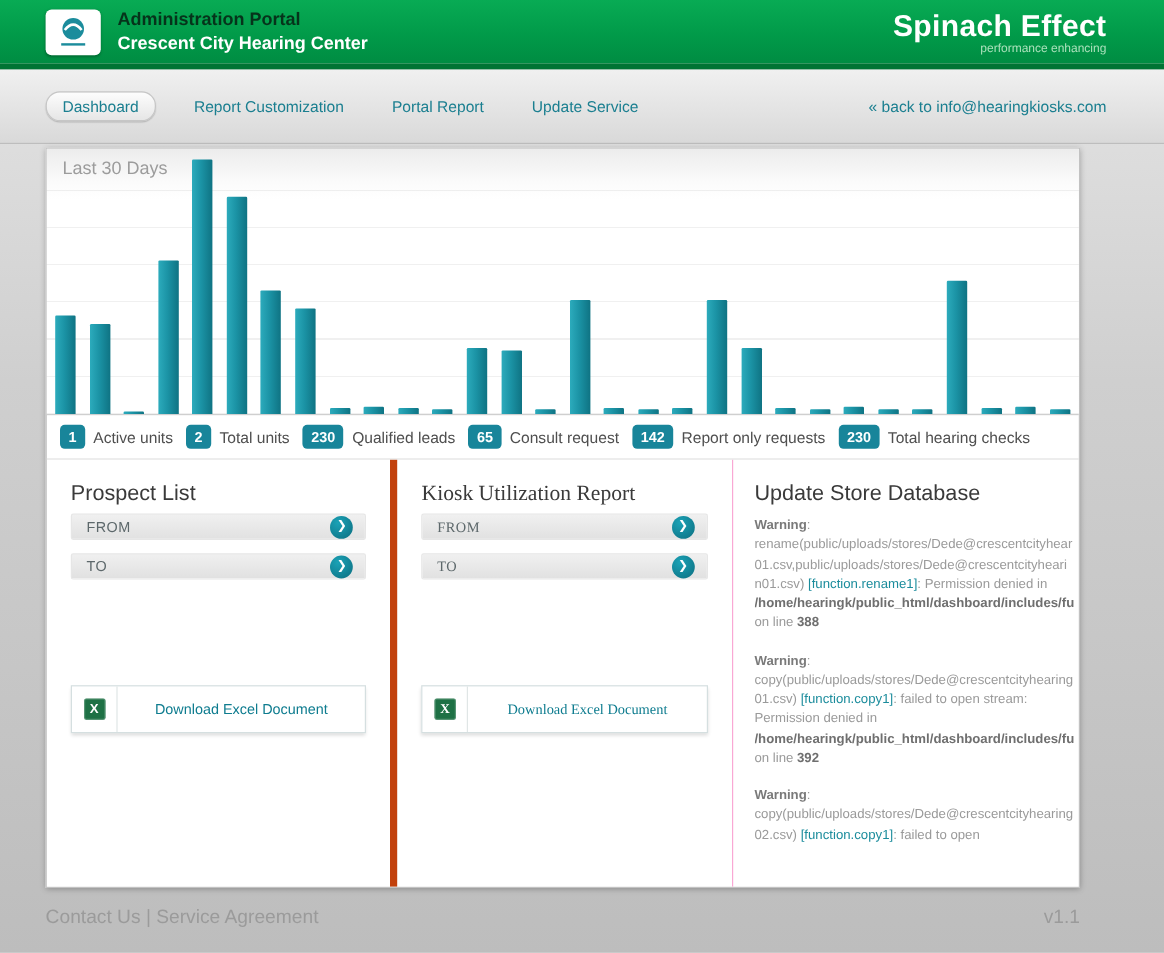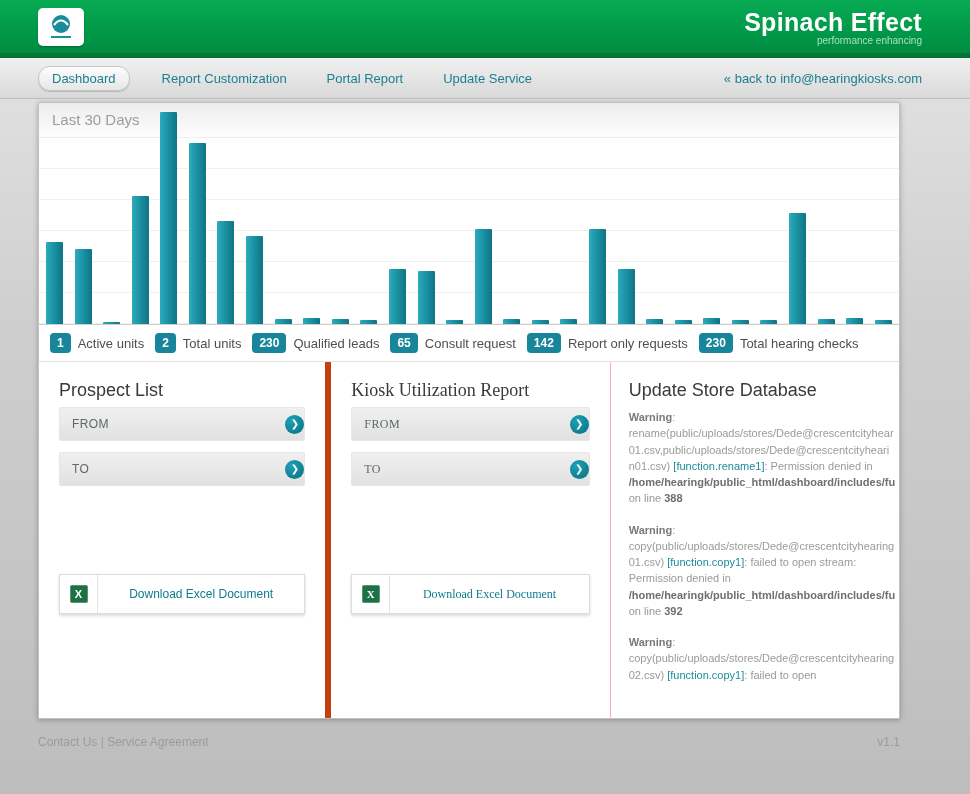--- a/index.html
+++ b/index.html
@@ -25,21 +25,21 @@
   }
   .header-titles { display:flex; flex-direction:column; line-height:1.3; }
   .portal-title { color:#06331b; font-weight:bold; font-size:15px; }
   .center-name  { color:#ffffff; font-weight:bold; font-size:15px; }
   .brand { margin-left:auto; text-align:right; }
   .brand-name { color:#fff; font-size:25px; font-weight:bold; letter-spacing:.3px; }
   .brand-tag  { color:#a9e0ba; font-size:10px; margin-top:-2px; }
 
   
   .nav {
-    height:41px;
+    height:62px;
     background:linear-gradient(180deg,#f0f0f0,#d9d9d9);
     display:flex; align-items:center;
     padding:0 48px 0 38px;
     border-bottom:1px solid #bdbdbd;
   }
   .nav-item { color:#1b7f90; font-size:13px; margin-right:40px; cursor:pointer; white-space:nowrap; }
   .nav-item.active {
     background:linear-gradient(180deg,#fdfdfd,#e6e6e6);
     border:1px solid #c6c6c6; border-radius:12px;
     padding:4px 13px; margin-right:32px;
@@ -89,25 +89,25 @@
 
   
   .panels { display:flex; height:356px; overflow:hidden; }
   .panel  { padding:18px 20px; }
   .panel-1 { width:287px; }
   .panel-2 { width:285px; border-left:6px solid #c2410c;font-family:Liberation Serif, serif; }
   .panel-3 { width:290px; border-left:1px solid #f9a8d4; padding:18px 4px 18px 18px; overflow:hidden; }
   .panel-title { font-size:18px; font-weight:normal; color:#3a3a3a; margin-bottom:6px; }
 
   .date-row {
-    height:34px; margin-bottom:11px;
+    height:22px; margin-bottom:11px;
     background:linear-gradient(180deg,#f0f0f0,#e1e1e1);
     border:1px solid #e6e6e6; border-radius:2px;
     display:flex; align-items:center; justify-content:space-between;
-    padding:0 0 0 12px; cursor:pointer;
+    padding:0 10px 0 12px; cursor:pointer;
   }
   .date-label { color:#5d686b; font-size:12px; letter-spacing:.4px; }
   .chev {
     width:19px; height:19px; border-radius:50%;
     background:radial-gradient(circle at 35% 30%, #1ba2b6, #0c6e80);
     color:#fff; font-size:10px; line-height:1;
     display:flex; align-items:center; justify-content:center;
   }
 
   .download-btn {
@@ -134,34 +134,38 @@
   }
   .wlabel { font-weight:bold; color:#7a7a7a; }
   .wlink  { color:#1b8c9c; text-decoration:none; cursor:pointer; }
   .wpath  { font-weight:bold; color:#6f6f6f; display:inline-block; max-width:100%; overflow:hidden; white-space:nowrap; vertical-align:bottom; }
   .wline  { font-weight:bold; color:#6f6f6f; }
 
   
   .footer {
     width:862px; margin:16px 0 0 38px;
     display:flex; justify-content:space-between;
-    color:#9b9b9b; font-size:12px;
+    color:#9b9b9b; font-size:16px;
   }
   .footer a { color:#9b9b9b; text-decoration:none; cursor:pointer; }
 </style>
 </head>
 <body>
 
 <header class="header">
   <div class="logo">
     <svg width="30" height="28" viewBox="0 0 30 28">
       <circle cx="15" cy="11" r="9" fill="#1b8c9c"></circle>
       <path d="M8 12 q7 -9 14 0" stroke="#ffffff" fill="none" stroke-width="2.2"></path>
       <rect x="5" y="23" width="20" height="2" fill="#1b8c9c"></rect>
     </svg>
+  </div>
+  <div class="header-titles">
+    <span class="portal-title">Administration Portal</span>
+    <span class="center-name">Crescent City Hearing Center</span>
   </div>
   <div class="brand">
     <div class="brand-name">Spinach Effect</div>
     <div class="brand-tag">performance enhancing</div>
   </div>
 </header>
 
 <nav class="nav">
   <span class="nav-item active">Dashboard</span>
   <span class="nav-item">Report Customization</span>

